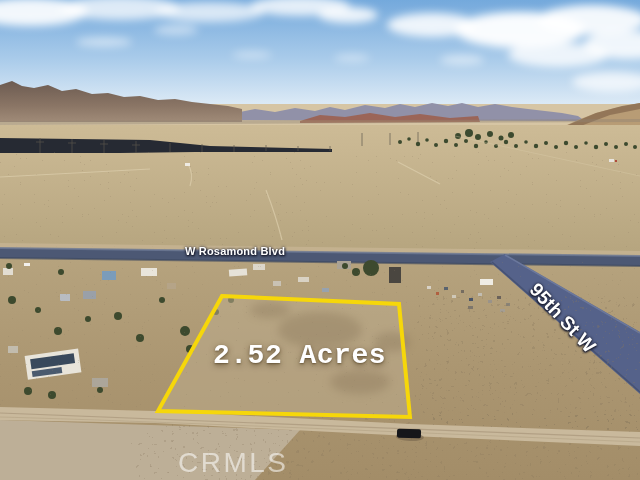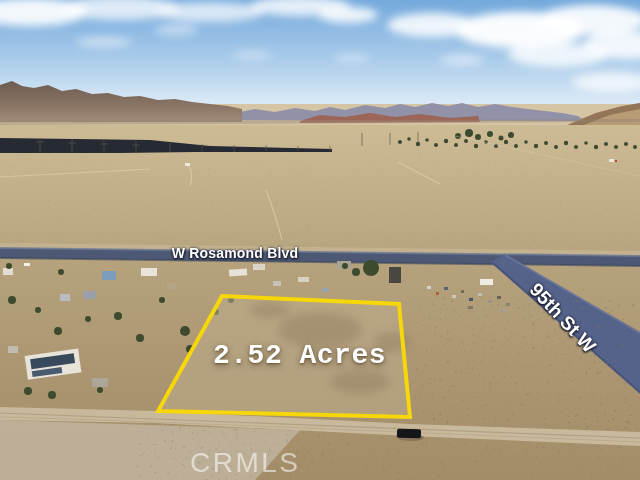--- a/index.html
+++ b/index.html
@@ -5,37 +5,37 @@
   html,body{margin:0;padding:0;background:#222;}
   .stage{
     position:relative;width:640px;height:480px;overflow:hidden;
     font-family:"Liberation Sans",sans-serif;
     -webkit-user-select:none;user-select:none;
   }
   .stage svg{position:absolute;inset:0;display:block;}
   .lbl{position:absolute;color:var(--label-text,#fff);font-weight:bold;white-space:nowrap;}
   .lbl-rosamond{
     left:170px;top:245px;width:130px;text-align:center;
-    font-size:14px;letter-spacing:.2px;
+    font-size:11px;letter-spacing:.2px;
     text-shadow:0 0 3px rgba(25,28,45,.95),0 1px 2px rgba(25,28,45,.9),1px 1px 2px rgba(25,28,45,.8);
   }
   .lbl-95th{
     left:541px;top:279px;font-size:19px;
     transform:rotate(47deg);transform-origin:0 0;
     text-shadow:0 0 3px rgba(25,28,45,.95),0 1px 2px rgba(25,28,45,.9),1px 1px 2px rgba(25,28,45,.8);
   }
   .lbl-acres{
     left:213px;top:340px;width:170px;text-align:center;
     font-size:28px;letter-spacing:.5px;
     text-shadow:0 2px 6px rgba(70,52,25,.6),0 1px 2px rgba(70,52,25,.55);
     font-family:Liberation Mono, monospace;
   }
   .lbl-watermark{
     left:178px;top:447px;font-size:28px;font-weight:400;letter-spacing:2.5px;
-    color:var(--watermark-text,rgba(255,255,255,.55));text-shadow:none;margin-left:12px;
+    color:var(--watermark-text,rgba(255,255,255,.55));text-shadow:none;
   }
   .parcel-line{stroke:var(--parcel-outline,#f6d70a);}
 </style>
 </head>
 <body>
 
 <div class="stage">
 
 <svg viewBox="0 0 640 480" width="640" height="480">
   <defs>

